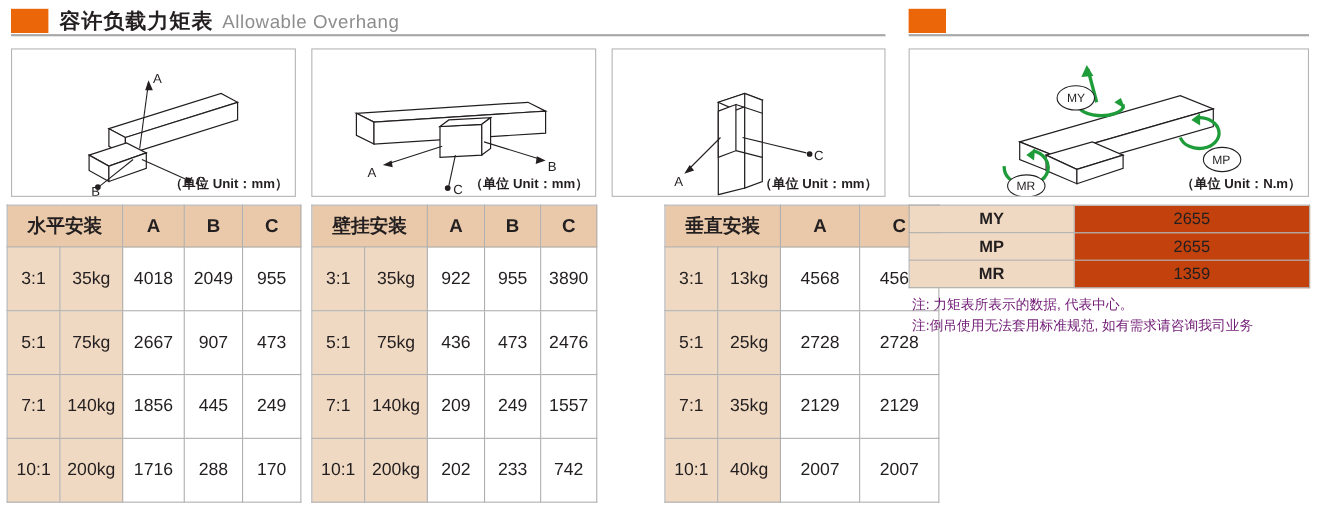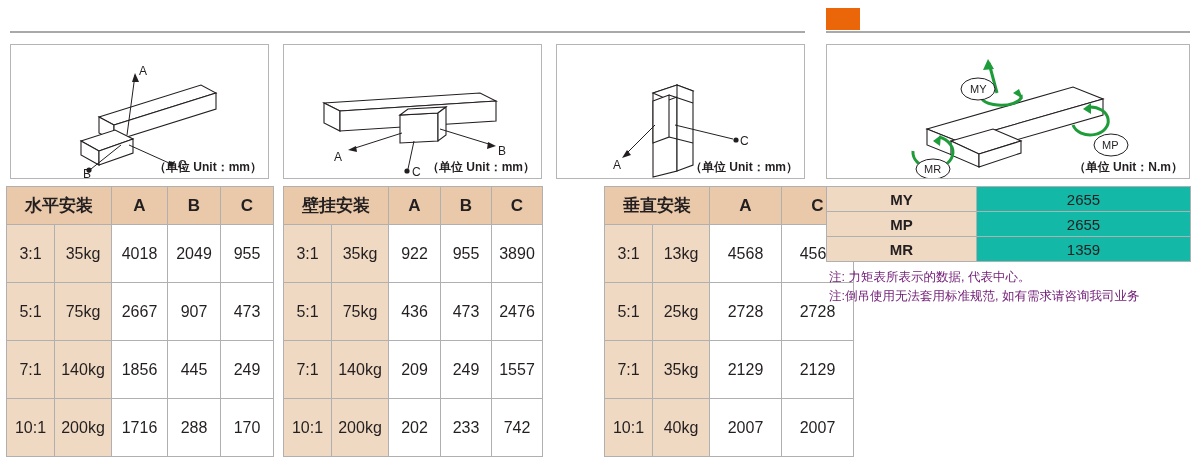--- a/index.html
+++ b/index.html
@@ -122,40 +122,46 @@
     vertical-align: middle;
     height: 22px;
     font-size: 15px;
     color: #231f20;
   }
   table.stat td.k {
     background: #f0d9c2;
     font-weight: bold;
   }
   table.stat td.v {
-    background: #14b8a6;
+    background: #c2410c;
   }
 
   
   .notes {
     position: absolute;
     font-size: 12.5px;
     color: #701a75;
     line-height: 19px;
     white-space: nowrap;
   }
 
   
   svg { display: block; }
 </style>
 </head>
 <body>
 
 <div class="page">
 
+  <div class="sec-header" style="left:10px; top:6px;">
+    <div class="bar"></div>
+    <div class="titles">
+      <span class="cn">容许负载力矩表</span><span class="en">Allowable Overhang</span>
+    </div>
+  </div>
   <div class="sec-rule" style="left:10px; top:31px; width:795px;"></div>
 
   <div class="sec-header" style="left:826px; top:6px;">
     <div class="bar"></div>
   </div>
   <div class="sec-rule" style="left:826px; top:31px; width:364px;"></div>
 
   <div class="figbox" style="left:10px; top:44px; width:259px; height:135px;">
     <svg width="257" height="133" viewBox="0 0 257 133">
 

